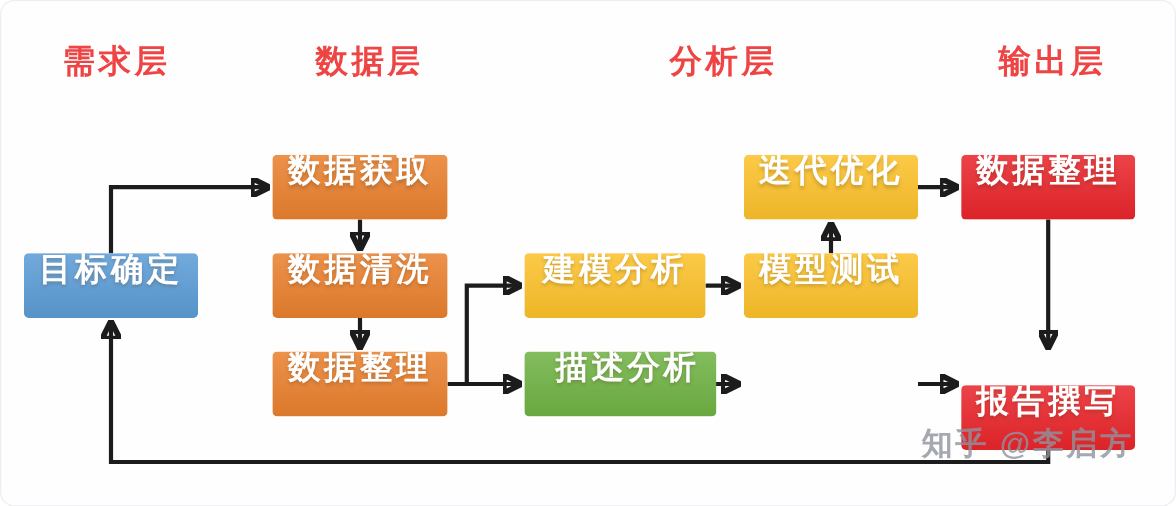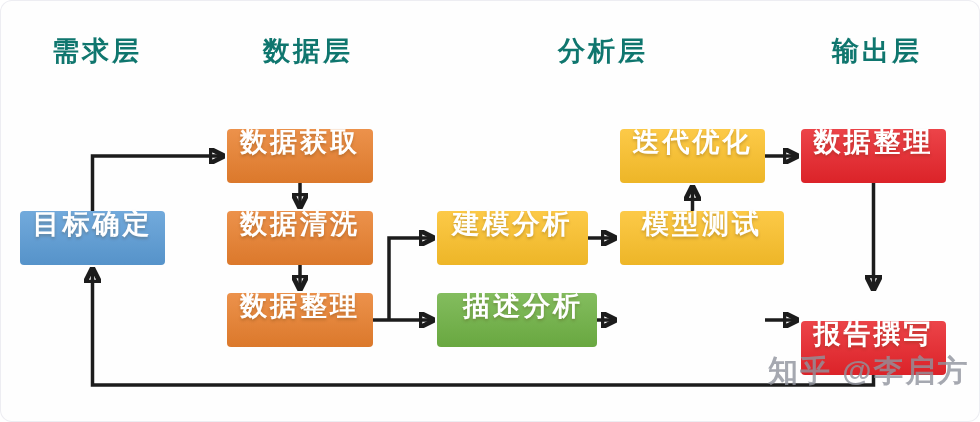--- a/index.html
+++ b/index.html
@@ -5,35 +5,35 @@
   html, body { margin:0; padding:0; background:#ffffff; }
   .canvas {
     position:relative; width:980px; height:422px;
     background:#fefefe; border-radius:12px;
     box-shadow: inset 0 0 0 1px #ededf2;
     overflow:hidden;
     font-family:"Liberation Sans", "DejaVu Sans", sans-serif;
   }
   .layer-header {
     position:absolute; font-size:27px; font-weight:bold;
-    color:#0f766e; letter-spacing:3px; line-height:1; white-space:nowrap;
+    color:#ef4444; letter-spacing:3px; line-height:1; white-space:nowrap;
   }
   .node {
     position:absolute; display:flex; align-items:flex-start; justify-content:center;
     border-radius:4px; color:#ffffff; font-size:27px; font-weight:bold;
     letter-spacing:3px; white-space:nowrap;
     text-shadow:0 2px 3px rgba(70,45,0,0.25);
     background-image:linear-gradient(180deg, rgba(255,255,255,0.14), rgba(0,0,0,0.06));
   }
   .node span { line-height:1; }
   svg.wires { position:absolute; left:0; top:0; width:980px; height:422px; }
   svg.wires path { stroke:#1c1c1c; stroke-width:3.5; fill:none; }
   .watermark {
     position:absolute; left:768px; top:356px;
-    font-size:30px; font-weight:bold; color:#90939d; opacity:0.8;
+    font-size:26px; font-weight:bold; color:#90939d; opacity:0.8;
     letter-spacing:2px; white-space:nowrap; line-height:1;
   }
 </style>
 </head>
 <body>
 
 <div class="canvas">
 
   <svg class="wires" viewBox="0 0 980 422">
     <defs>
@@ -74,21 +74,21 @@
     </div>
   <div class="node" style="left: 437px; top: 211px; width: 151px; height: 54px; background-color: rgb(252, 193, 42);">
       <span>建模分析</span>
     </div>
   <div class="node" style="left: 437px; top: 293px; width: 148px; height: 54px; background-color: rgb(111, 178, 68); padding-left: 12px;">
       <span>描述分析</span>
     </div>
   <div class="node" style="left: 620px; top: 129px; width: 145px; height: 54px; background-color: rgb(252, 193, 42);">
       <span>迭代优化</span>
     </div>
-  <div class="node" style="left: 620px; top: 211px; width: 164px; height: 54px; background-color: rgb(252, 193, 42);">
+  <div class="node" style="left: 620px; top: 211px; width: 145px; height: 54px; background-color: rgb(252, 193, 42);">
       <span>模型测试</span>
     </div>
   <div class="node" style="left: 801px; top: 129px; width: 145px; height: 54px; background-color: rgb(233, 37, 43);">
       <span>数据整理</span>
     </div>
   <div class="node" style="left: 801px; top: 293px; width: 145px; height: 54px; background-color: rgb(233, 37, 43); margin-top: 28px;">
       <span>报告撰写</span>
     </div>
 
   <div class="watermark">知乎 @李启方</div>

